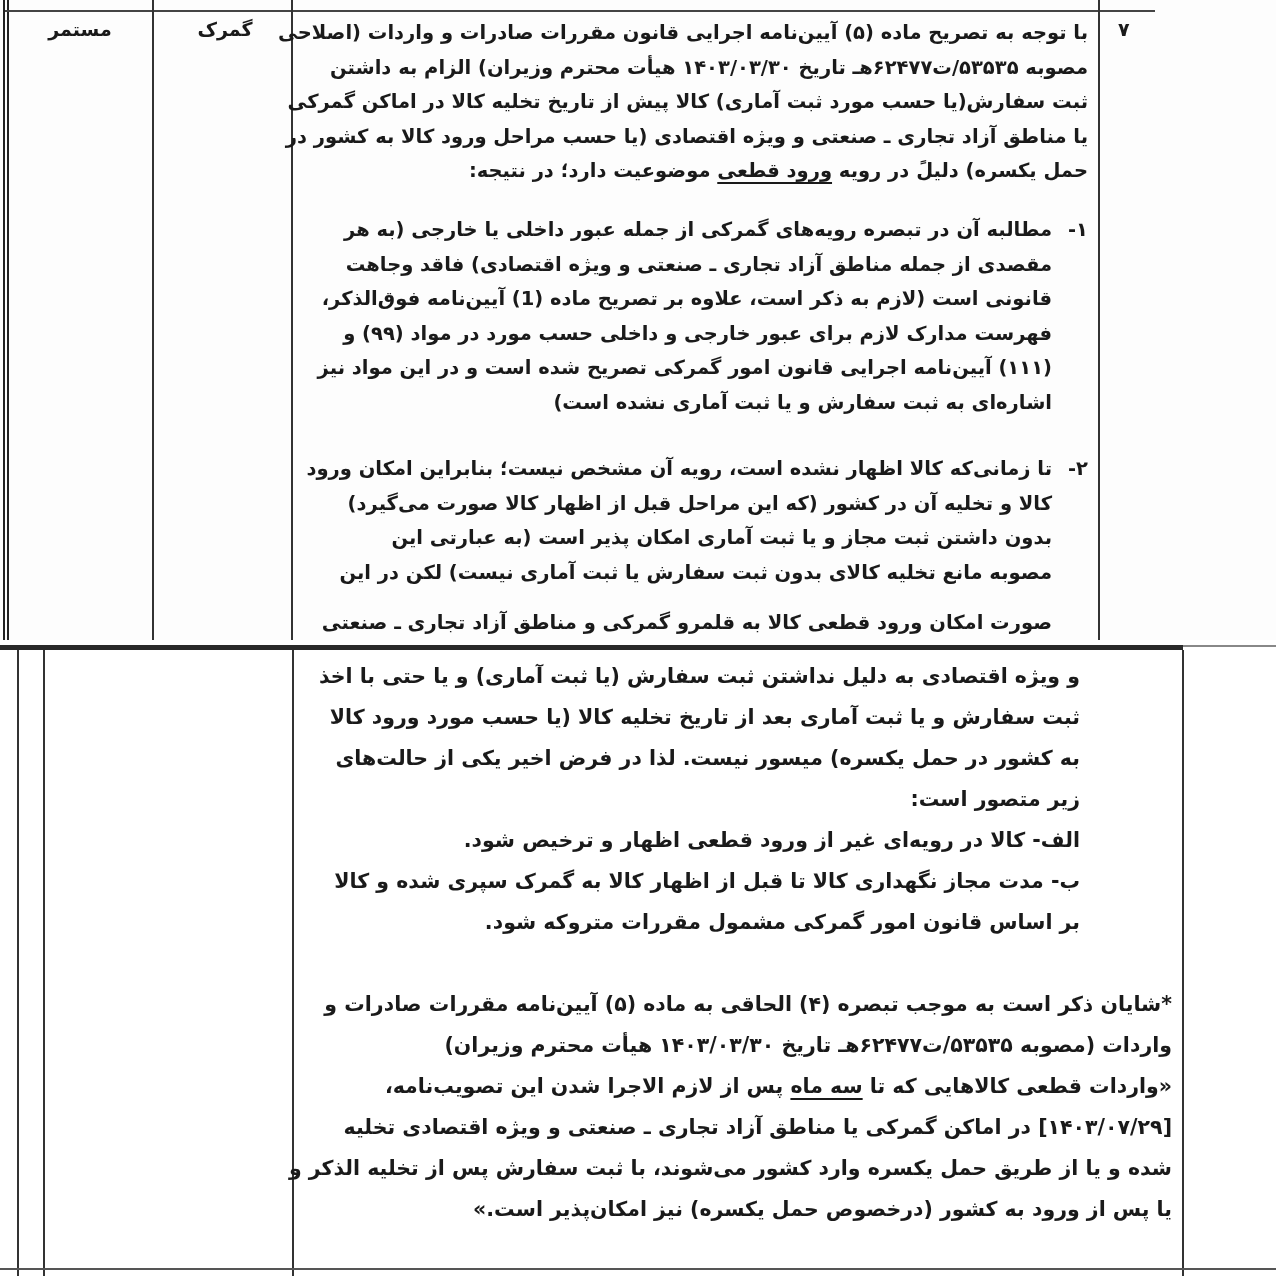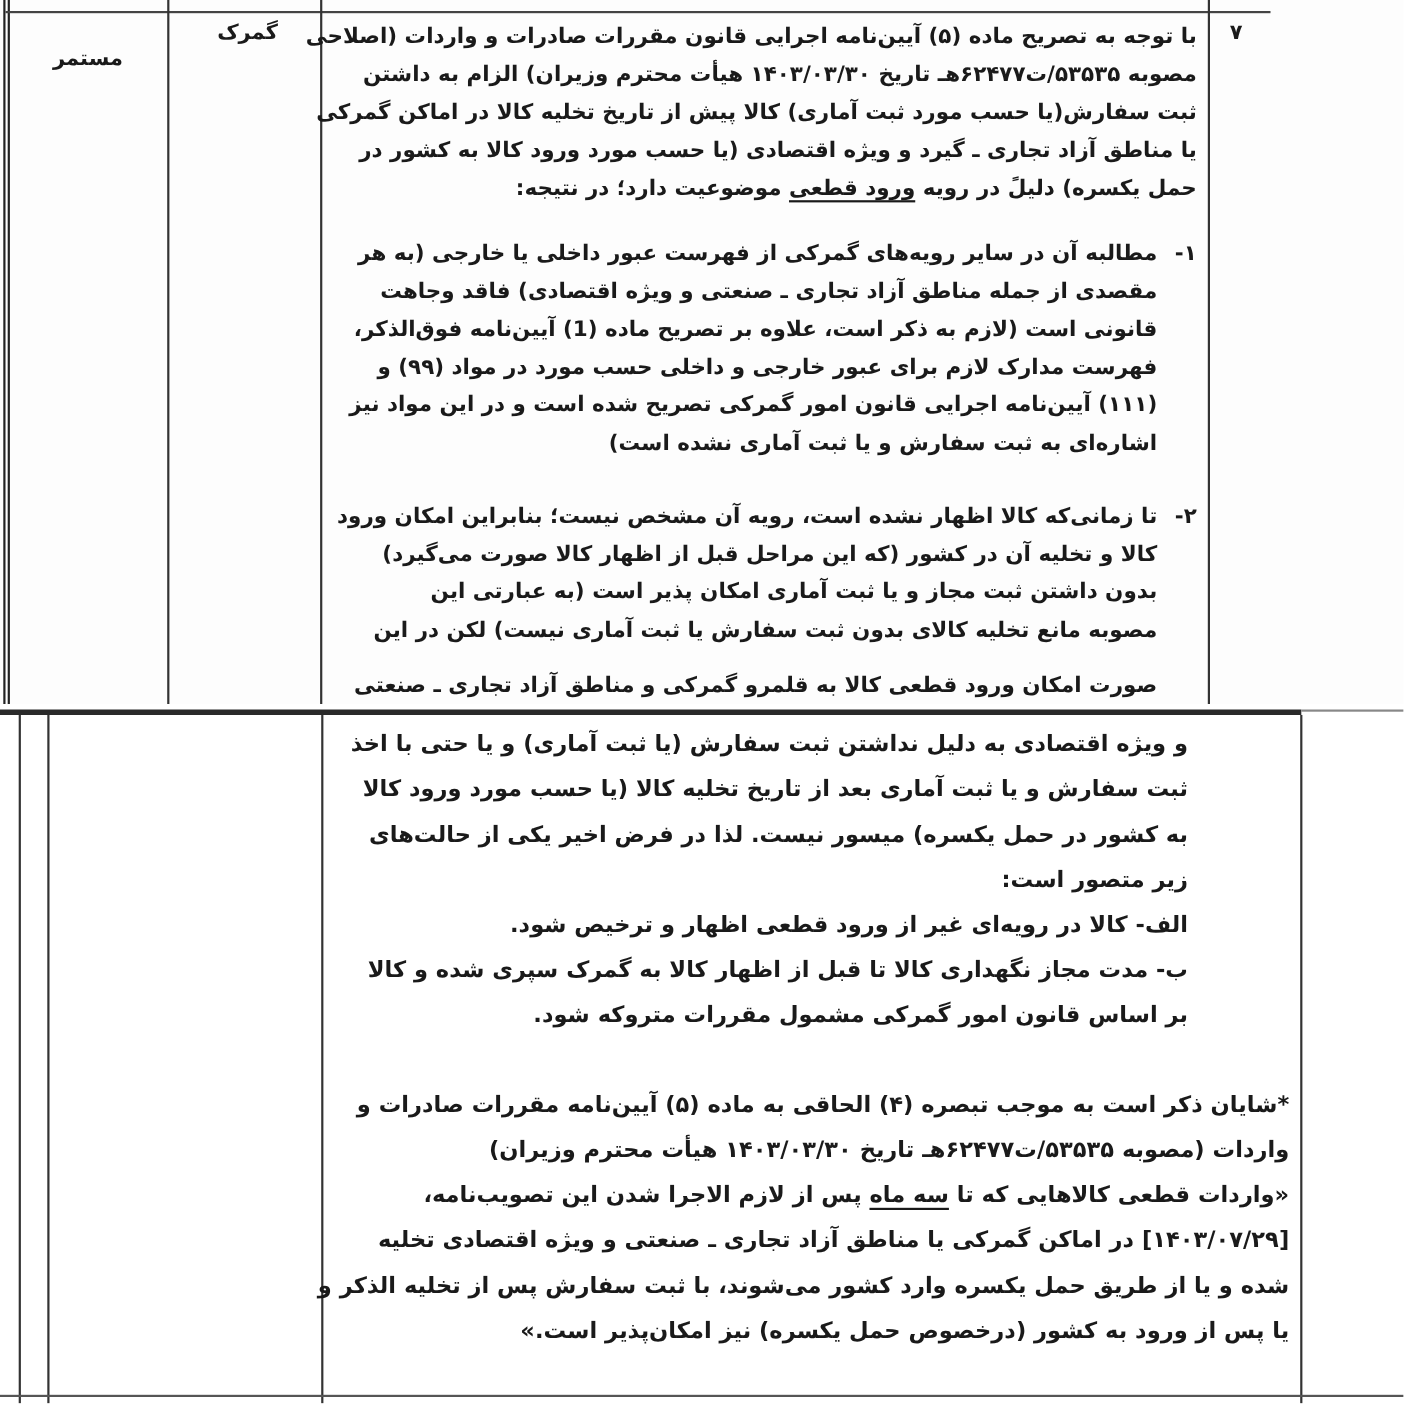--- a/index.html
+++ b/index.html
@@ -22,34 +22,34 @@
 
 <div id="top" class="strip">
 
   <div class="vline" style="left:3px;top:0;height:640px;width:2px;background:#222;"></div>
   <div class="vline" style="left:7px;top:0;height:640px;width:2px;background:#222;"></div>
   <div class="hline" style="left:5px;top:10px;width:1150px;"></div>
   <div class="vline" style="left:152px;top:0;height:640px;"></div>
   <div class="vline" style="left:291px;top:0;height:640px;"></div>
   <div class="vline" style="left:1098px;top:0;height:640px;"></div>
 
-  <div class="col-label" style="left:20px;top:18px;width:120px;margin-top:24px;">مستمر</div>
+  <div class="col-label" style="left:20px;top:18px;width:120px;">مستمر</div>
   <div class="col-label" style="left:160px;top:18px;width:130px;">گمرک</div>
   <div class="item-num" style="left:1118px;top:18px;">۷</div>
 
   <div class="cell-text" style="left:300px;top:16px;width:788px;">
     <span class="line">با توجه به تصریح ماده (۵) آیین‌نامه اجرایی قانون مقررات صادرات و واردات (اصلاحی</span>
     <span class="line">مصوبه ۵۳۵۳۵/ت۶۲۴۷۷هـ تاریخ ۱۴۰۳/۰۳/۳۰ هیأت محترم وزیران) الزام به داشتن</span>
     <span class="line">ثبت سفارش(یا حسب مورد ثبت آماری) کالا پیش از تاریخ تخلیه کالا در اماکن گمرکی</span>
-    <span class="line">یا مناطق آزاد تجاری ـ گیرد و ویژه اقتصادی (یا حسب مورد ورود کالا به کشور در</span>
+    <span class="line">یا مناطق آزاد تجاری ـ صنعتی و ویژه اقتصادی (یا حسب مراحل ورود کالا به کشور در</span>
     <span class="line"><span>حمل یکسره) دلیلً در رویه </span><u>ورود قطعی</u><span> موضوعیت دارد؛ در نتیجه:</span></span>
   </div>
 
   <div class="cell-text" style="left:300px;top:213px;width:788px;">
-    <span class="line"><span style="display:inline-block;width:36px;">۱-</span><span>مطالبه آن در سایر رویه‌های گمرکی از فهرست عبور داخلی یا خارجی (به هر</span></span>
+    <span class="line"><span style="display:inline-block;width:36px;">۱-</span><span>مطالبه آن در تبصره رویه‌های گمرکی از جمله عبور داخلی یا خارجی (به هر</span></span>
     <span class="line" style="padding-right:36px;">مقصدی از جمله مناطق آزاد تجاری ـ صنعتی و ویژه اقتصادی) فاقد وجاهت</span>
     <span class="line" style="padding-right:36px;">قانونی است (لازم به ذکر است، علاوه بر تصریح ماده (1) آیین‌نامه فوق‌الذکر،</span>
     <span class="line" style="padding-right:36px;">فهرست مدارک لازم برای عبور خارجی و داخلی حسب مورد در مواد (۹۹) و</span>
     <span class="line" style="padding-right:36px;">(۱۱۱) آیین‌نامه اجرایی قانون امور گمرکی تصریح شده است و در این مواد نیز</span>
     <span class="line" style="padding-right:36px;">اشاره‌ای به ثبت سفارش و یا ثبت آماری نشده است)</span>
   </div>
 
   <div class="cell-text" style="left:300px;top:452px;width:788px;">
     <span class="line"><span style="display:inline-block;width:36px;">۲-</span><span>تا زمانی‌که کالا اظهار نشده است، رویه آن مشخص نیست؛ بنابراین امکان ورود</span></span>
     <span class="line" style="padding-right:36px;">کالا و تخلیه آن در کشور (که این مراحل قبل از اظهار کالا صورت می‌گیرد)</span>

